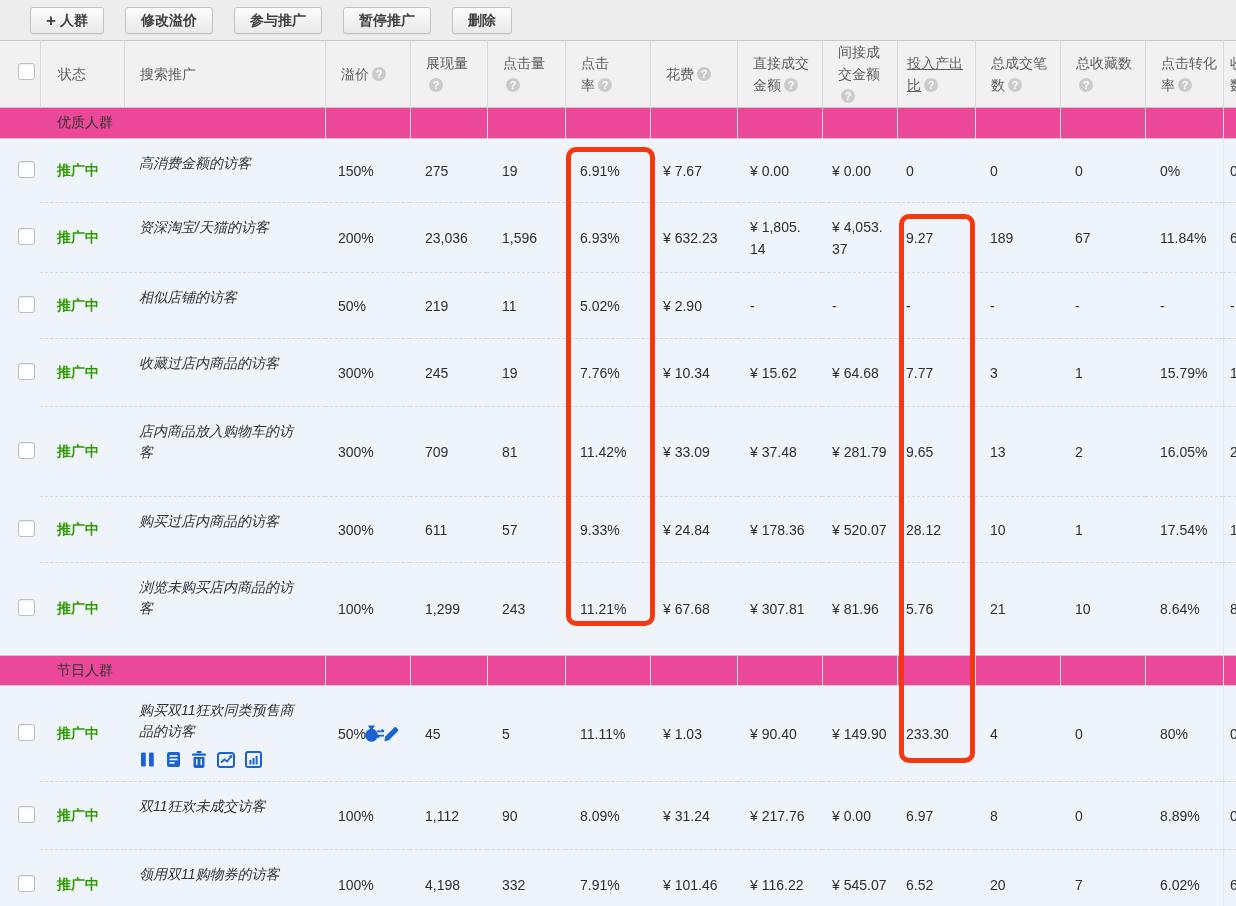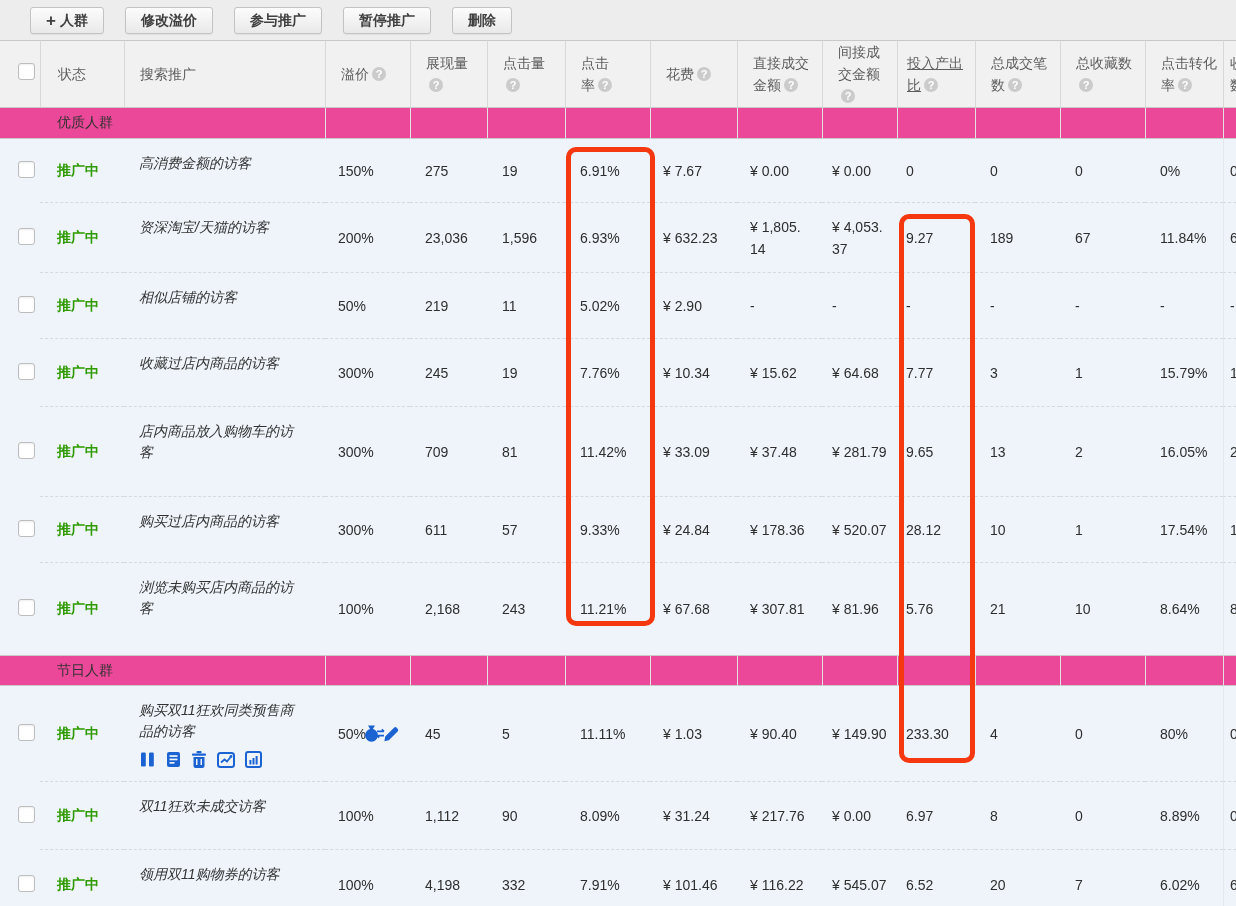--- a/index.html
+++ b/index.html
@@ -246,21 +246,21 @@
         <td class="cnum">1</td>
         <td class="cnum">17.54%</td>
         <td class="cnum cextra">1</td>
       </tr>
 
       <tr class="data-row h92 glast">
         <td class="c-check"><span class="cb"></span></td>
         <td class="c-status">推广中</td>
         <td class="c-name">浏览未购买店内商品的访客</td>
         <td class="cpct">100%</td>
-        <td class="cnum">2,168</td>
+        <td class="cnum">1,299</td>
         <td class="cnum">243</td>
         <td class="cnum">11.21%</td>
         <td class="cmoney">¥ 67.68</td>
         <td class="cmoney">¥ 307.81</td>
         <td class="cmoney ci">¥ 81.96</td>
         <td class="croi">5.76</td>
         <td class="cnum">21</td>
         <td class="cnum">10</td>
         <td class="cnum">8.64%</td>
         <td class="cnum cextra">8</td>

